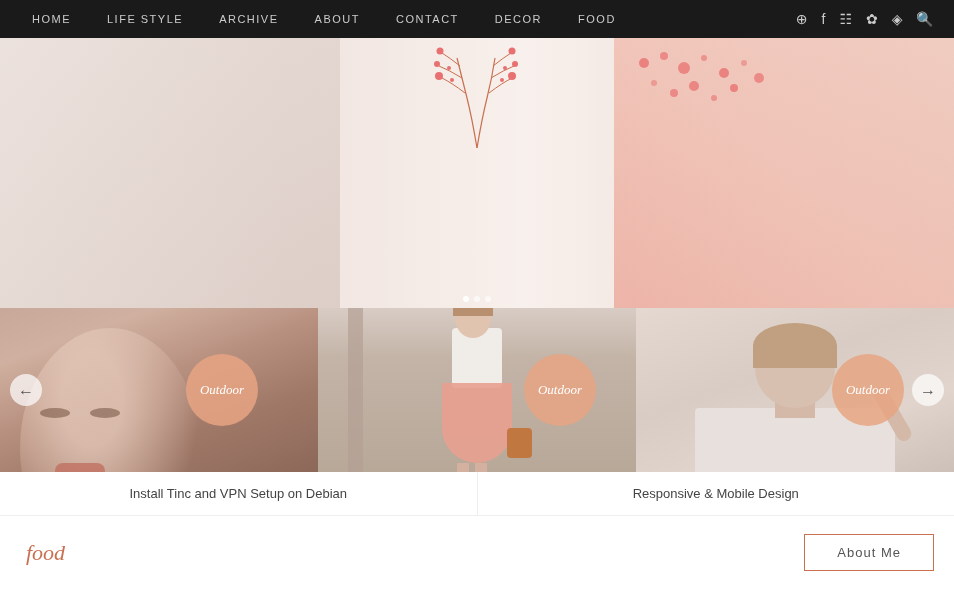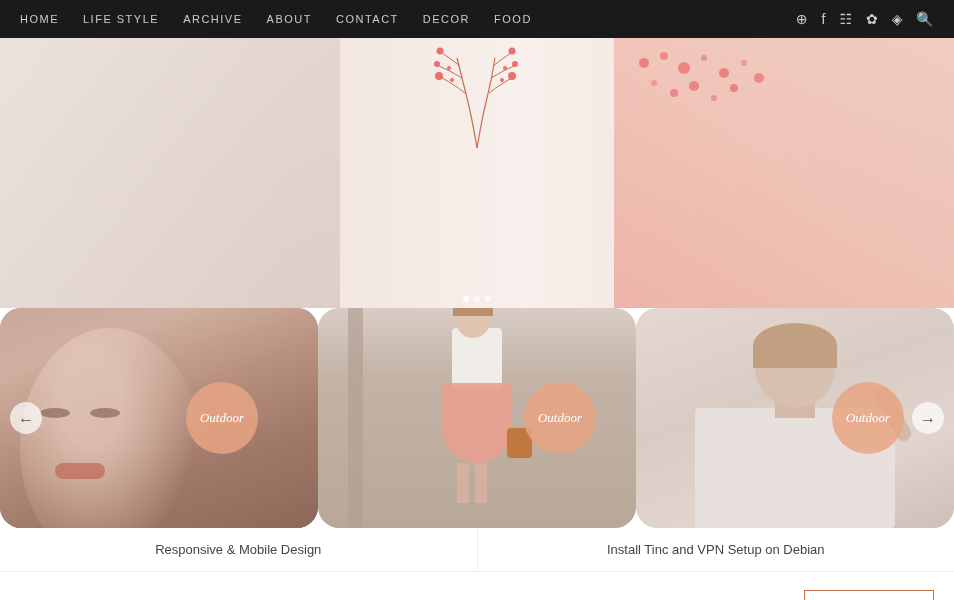--- a/index.html
+++ b/index.html
@@ -15,20 +15,21 @@
       height: 38px;
     }
     .nav-links { display: flex; gap: 24px; }
     .nav-links a {
       color: #ccc;
       text-decoration: none;
       font-size: 11px;
       letter-spacing: 1.5px;
       text-transform: uppercase;
       font-weight: 400;
+      margin-left: 12px;
     }
     .nav-icons { display: flex; gap: 14px; align-items: center; }
     .nav-icons span { color: #ccc; font-size: 14px; cursor: pointer; }
 
     
     .hero {
       width: 100%;
       height: 270px;
       background: linear-gradient(to right, #f5ede8 0%, #f0e4df 30%, #f8f0ec 55%, #e8d5cc 100%);
       position: relative;
@@ -81,23 +82,22 @@
 
     
     .cards-section {
       display: flex;
       width: 100%;
       position: relative;
     }
     .card {
       flex: 1;
       position: relative;
-      height: 220px;
+      height: 164px;
       overflow: hidden;
-      border-radius: 21px;
     }
     .card-badge {
       position: absolute;
       top: 50%;
       right: 30px;
       transform: translateY(-50%);
       width: 72px;
       height: 72px;
       border-radius: 50%;
       background: rgba(230, 165, 130, 0.85);
@@ -351,22 +351,22 @@
         <div style="position:absolute;right:10px;top:80px;width:15px;height:60px;background:#d4b8a8;transform:rotate(-30deg);transform-origin:top;border-radius:8px;"></div>
       </div>
     </div>
     <div class="card-badge">Outdoor</div>
   </div>
 
   <button class="arrow-right">→</button>
 </div>
 
 <div class="card-titles">
+  <div class="card-title">Install Tinc and VPN Setup on Debian</div>
   <div class="card-title">Responsive &amp; Mobile Design</div>
-  <div class="card-title">Install Tinc and VPN Setup on Debian</div>
 </div>
 
 <div class="footer-area">
   <div class="food-section">
 
     <span class="food-label">food</span>
 
   </div>
   <div class="about-section">
     <button class="about-btn">About Me</button>

